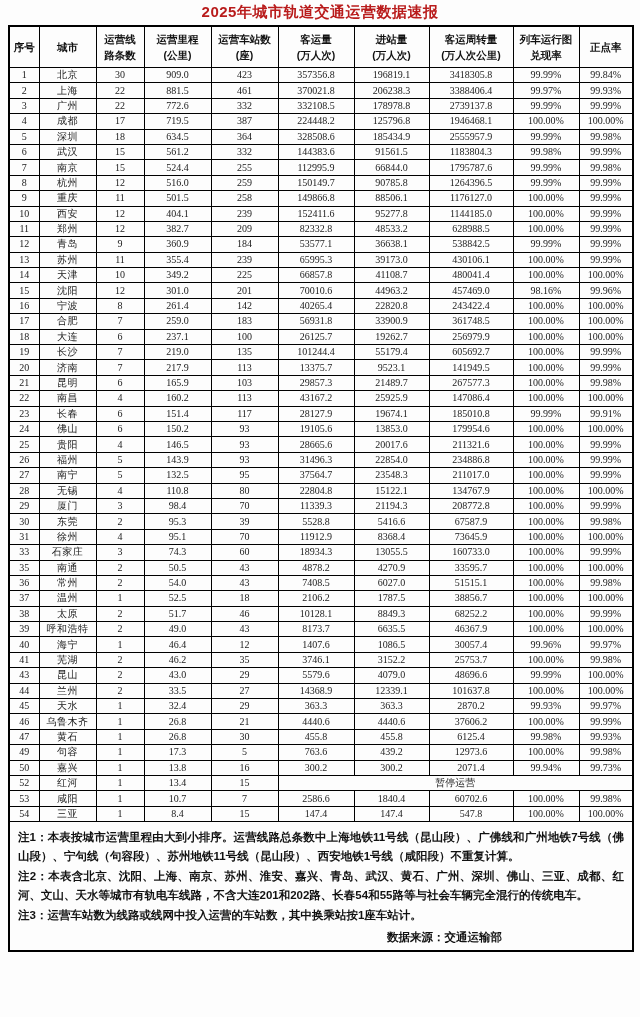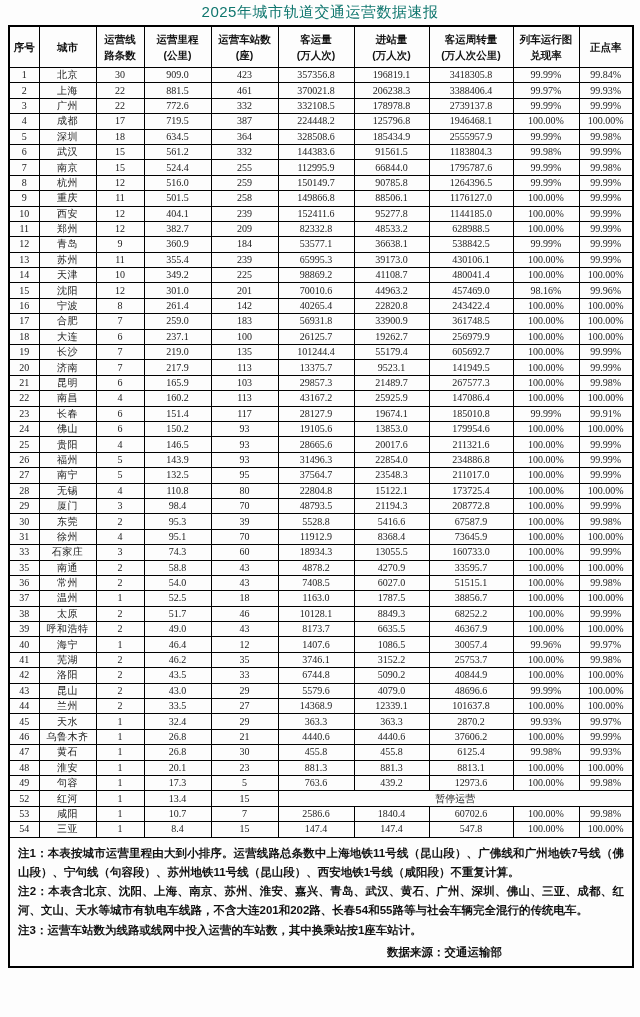--- a/index.html
+++ b/index.html
@@ -13,25 +13,25 @@
     height: 1017px;
     box-sizing: border-box;
     padding: 3px 8px 0 8px;
     background: #fdfdfd;
     color: #1a1a1a;
     font-family: "Liberation Serif", "DejaVu Serif", serif;
   }
   .title {
     font-family: "Liberation Sans", "DejaVu Sans", sans-serif;
     font-size: 15px;
-    font-weight: normal;
+    font-weight: bold;
     text-align: center;
     margin: 0 0 3px 0;
     letter-spacing: 0.5px;
-    color: #0f766e;
+    color: #b91c1c;
   }
   table.report-table {
     border-collapse: collapse;
     table-layout: fixed;
     width: 624px;
     border: 2px solid #000;
   }
   .report-table th, .report-table td {
     border: 1px solid #000;
     text-align: center;
@@ -273,21 +273,21 @@
           <td data-name="value-cell">430106.1</td>
           <td data-name="value-cell">100.00%</td>
           <td data-name="value-cell">99.99%</td>
         </tr>
         <tr data-name="table-row">
           <td data-name="rank-cell">14</td>
           <td data-name="city-cell">天津</td>
           <td data-name="value-cell">10</td>
           <td data-name="value-cell">349.2</td>
           <td data-name="value-cell">225</td>
-          <td data-name="value-cell">98869.2</td>
+          <td data-name="value-cell">66857.8</td>
           <td data-name="value-cell">41108.7</td>
           <td data-name="value-cell">480041.4</td>
           <td data-name="value-cell">100.00%</td>
           <td data-name="value-cell">100.00%</td>
         </tr>
         <tr data-name="table-row">
           <td data-name="rank-cell">15</td>
           <td data-name="city-cell">沈阳</td>
           <td data-name="value-cell">12</td>
           <td data-name="value-cell">301.0</td>
@@ -443,31 +443,31 @@
           <td data-name="value-cell">99.99%</td>
         </tr>
         <tr data-name="table-row">
           <td data-name="rank-cell">28</td>
           <td data-name="city-cell">无锡</td>
           <td data-name="value-cell">4</td>
           <td data-name="value-cell">110.8</td>
           <td data-name="value-cell">80</td>
           <td data-name="value-cell">22804.8</td>
           <td data-name="value-cell">15122.1</td>
-          <td data-name="value-cell">173725.4</td>
+          <td data-name="value-cell">134767.9</td>
           <td data-name="value-cell">100.00%</td>
           <td data-name="value-cell">100.00%</td>
         </tr>
         <tr data-name="table-row">
           <td data-name="rank-cell">29</td>
           <td data-name="city-cell">厦门</td>
           <td data-name="value-cell">3</td>
           <td data-name="value-cell">98.4</td>
           <td data-name="value-cell">70</td>
-          <td data-name="value-cell">48793.5</td>
+          <td data-name="value-cell">11339.3</td>
           <td data-name="value-cell">21194.3</td>
           <td data-name="value-cell">208772.8</td>
           <td data-name="value-cell">100.00%</td>
           <td data-name="value-cell">99.99%</td>
         </tr>
         <tr data-name="table-row">
           <td data-name="rank-cell">30</td>
           <td data-name="city-cell">东莞</td>
           <td data-name="value-cell">2</td>
           <td data-name="value-cell">95.3</td>
@@ -499,21 +499,21 @@
           <td data-name="value-cell">18934.3</td>
           <td data-name="value-cell">13055.5</td>
           <td data-name="value-cell">160733.0</td>
           <td data-name="value-cell">100.00%</td>
           <td data-name="value-cell">99.99%</td>
         </tr>
         <tr data-name="table-row">
           <td data-name="rank-cell">35</td>
           <td data-name="city-cell">南通</td>
           <td data-name="value-cell">2</td>
-          <td data-name="value-cell">58.8</td>
+          <td data-name="value-cell">50.5</td>
           <td data-name="value-cell">43</td>
           <td data-name="value-cell">4878.2</td>
           <td data-name="value-cell">4270.9</td>
           <td data-name="value-cell">33595.7</td>
           <td data-name="value-cell">100.00%</td>
           <td data-name="value-cell">100.00%</td>
         </tr>
         <tr data-name="table-row">
           <td data-name="rank-cell">36</td>
           <td data-name="city-cell">常州</td>
@@ -525,21 +525,21 @@
           <td data-name="value-cell">51515.1</td>
           <td data-name="value-cell">100.00%</td>
           <td data-name="value-cell">99.98%</td>
         </tr>
         <tr data-name="table-row">
           <td data-name="rank-cell">37</td>
           <td data-name="city-cell">温州</td>
           <td data-name="value-cell">1</td>
           <td data-name="value-cell">52.5</td>
           <td data-name="value-cell">18</td>
-          <td data-name="value-cell">1163.0</td>
+          <td data-name="value-cell">2106.2</td>
           <td data-name="value-cell">1787.5</td>
           <td data-name="value-cell">38856.7</td>
           <td data-name="value-cell">100.00%</td>
           <td data-name="value-cell">100.00%</td>
         </tr>
         <tr data-name="table-row">
           <td data-name="rank-cell">38</td>
           <td data-name="city-cell">太原</td>
           <td data-name="value-cell">2</td>
           <td data-name="value-cell">51.7</td>
@@ -580,32 +580,20 @@
           <td data-name="value-cell">2</td>
           <td data-name="value-cell">46.2</td>
           <td data-name="value-cell">35</td>
           <td data-name="value-cell">3746.1</td>
           <td data-name="value-cell">3152.2</td>
           <td data-name="value-cell">25753.7</td>
           <td data-name="value-cell">100.00%</td>
           <td data-name="value-cell">99.98%</td>
         </tr>
         <tr data-name="table-row">
-          <td data-name="rank-cell">42</td>
-          <td data-name="city-cell">洛阳</td>
-          <td data-name="value-cell">2</td>
-          <td data-name="value-cell">43.5</td>
-          <td data-name="value-cell">33</td>
-          <td data-name="value-cell">6744.8</td>
-          <td data-name="value-cell">5090.2</td>
-          <td data-name="value-cell">40844.9</td>
-          <td data-name="value-cell">100.00%</td>
-          <td data-name="value-cell">100.00%</td>
-        </tr>
-        <tr data-name="table-row">
           <td data-name="rank-cell">43</td>
           <td data-name="city-cell">昆山</td>
           <td data-name="value-cell">2</td>
           <td data-name="value-cell">43.0</td>
           <td data-name="value-cell">29</td>
           <td data-name="value-cell">5579.6</td>
           <td data-name="value-cell">4079.0</td>
           <td data-name="value-cell">48696.6</td>
           <td data-name="value-cell">99.99%</td>
           <td data-name="value-cell">100.00%</td>
@@ -652,42 +640,42 @@
           <td data-name="value-cell">1</td>
           <td data-name="value-cell">26.8</td>
           <td data-name="value-cell">30</td>
           <td data-name="value-cell">455.8</td>
           <td data-name="value-cell">455.8</td>
           <td data-name="value-cell">6125.4</td>
           <td data-name="value-cell">99.98%</td>
           <td data-name="value-cell">99.93%</td>
         </tr>
         <tr data-name="table-row">
-          <td data-name="rank-cell">48</td>
-          <td data-name="city-cell">淮安</td>
-          <td data-name="value-cell">1</td>
-          <td data-name="value-cell">20.1</td>
-          <td data-name="value-cell">23</td>
-          <td data-name="value-cell">881.3</td>
-          <td data-name="value-cell">881.3</td>
-          <td data-name="value-cell">8813.1</td>
-          <td data-name="value-cell">100.00%</td>
-          <td data-name="value-cell">100.00%</td>
-        </tr>
-        <tr data-name="table-row">
           <td data-name="rank-cell">49</td>
           <td data-name="city-cell">句容</td>
           <td data-name="value-cell">1</td>
           <td data-name="value-cell">17.3</td>
           <td data-name="value-cell">5</td>
           <td data-name="value-cell">763.6</td>
           <td data-name="value-cell">439.2</td>
           <td data-name="value-cell">12973.6</td>
           <td data-name="value-cell">100.00%</td>
           <td data-name="value-cell">99.98%</td>
+        </tr>
+        <tr data-name="table-row">
+          <td data-name="rank-cell">50</td>
+          <td data-name="city-cell">嘉兴</td>
+          <td data-name="value-cell">1</td>
+          <td data-name="value-cell">13.8</td>
+          <td data-name="value-cell">16</td>
+          <td data-name="value-cell">300.2</td>
+          <td data-name="value-cell">300.2</td>
+          <td data-name="value-cell">2071.4</td>
+          <td data-name="value-cell">99.94%</td>
+          <td data-name="value-cell">99.73%</td>
         </tr>
         <tr data-name="table-row">
           <td data-name="rank-cell">52</td>
           <td data-name="city-cell">红河</td>
           <td data-name="value-cell">1</td>
           <td data-name="value-cell">13.4</td>
           <td data-name="value-cell">15</td>
           <td data-name="suspended-operation-cell" colspan="5">暂停运营</td>
         </tr>
         <tr data-name="table-row">

